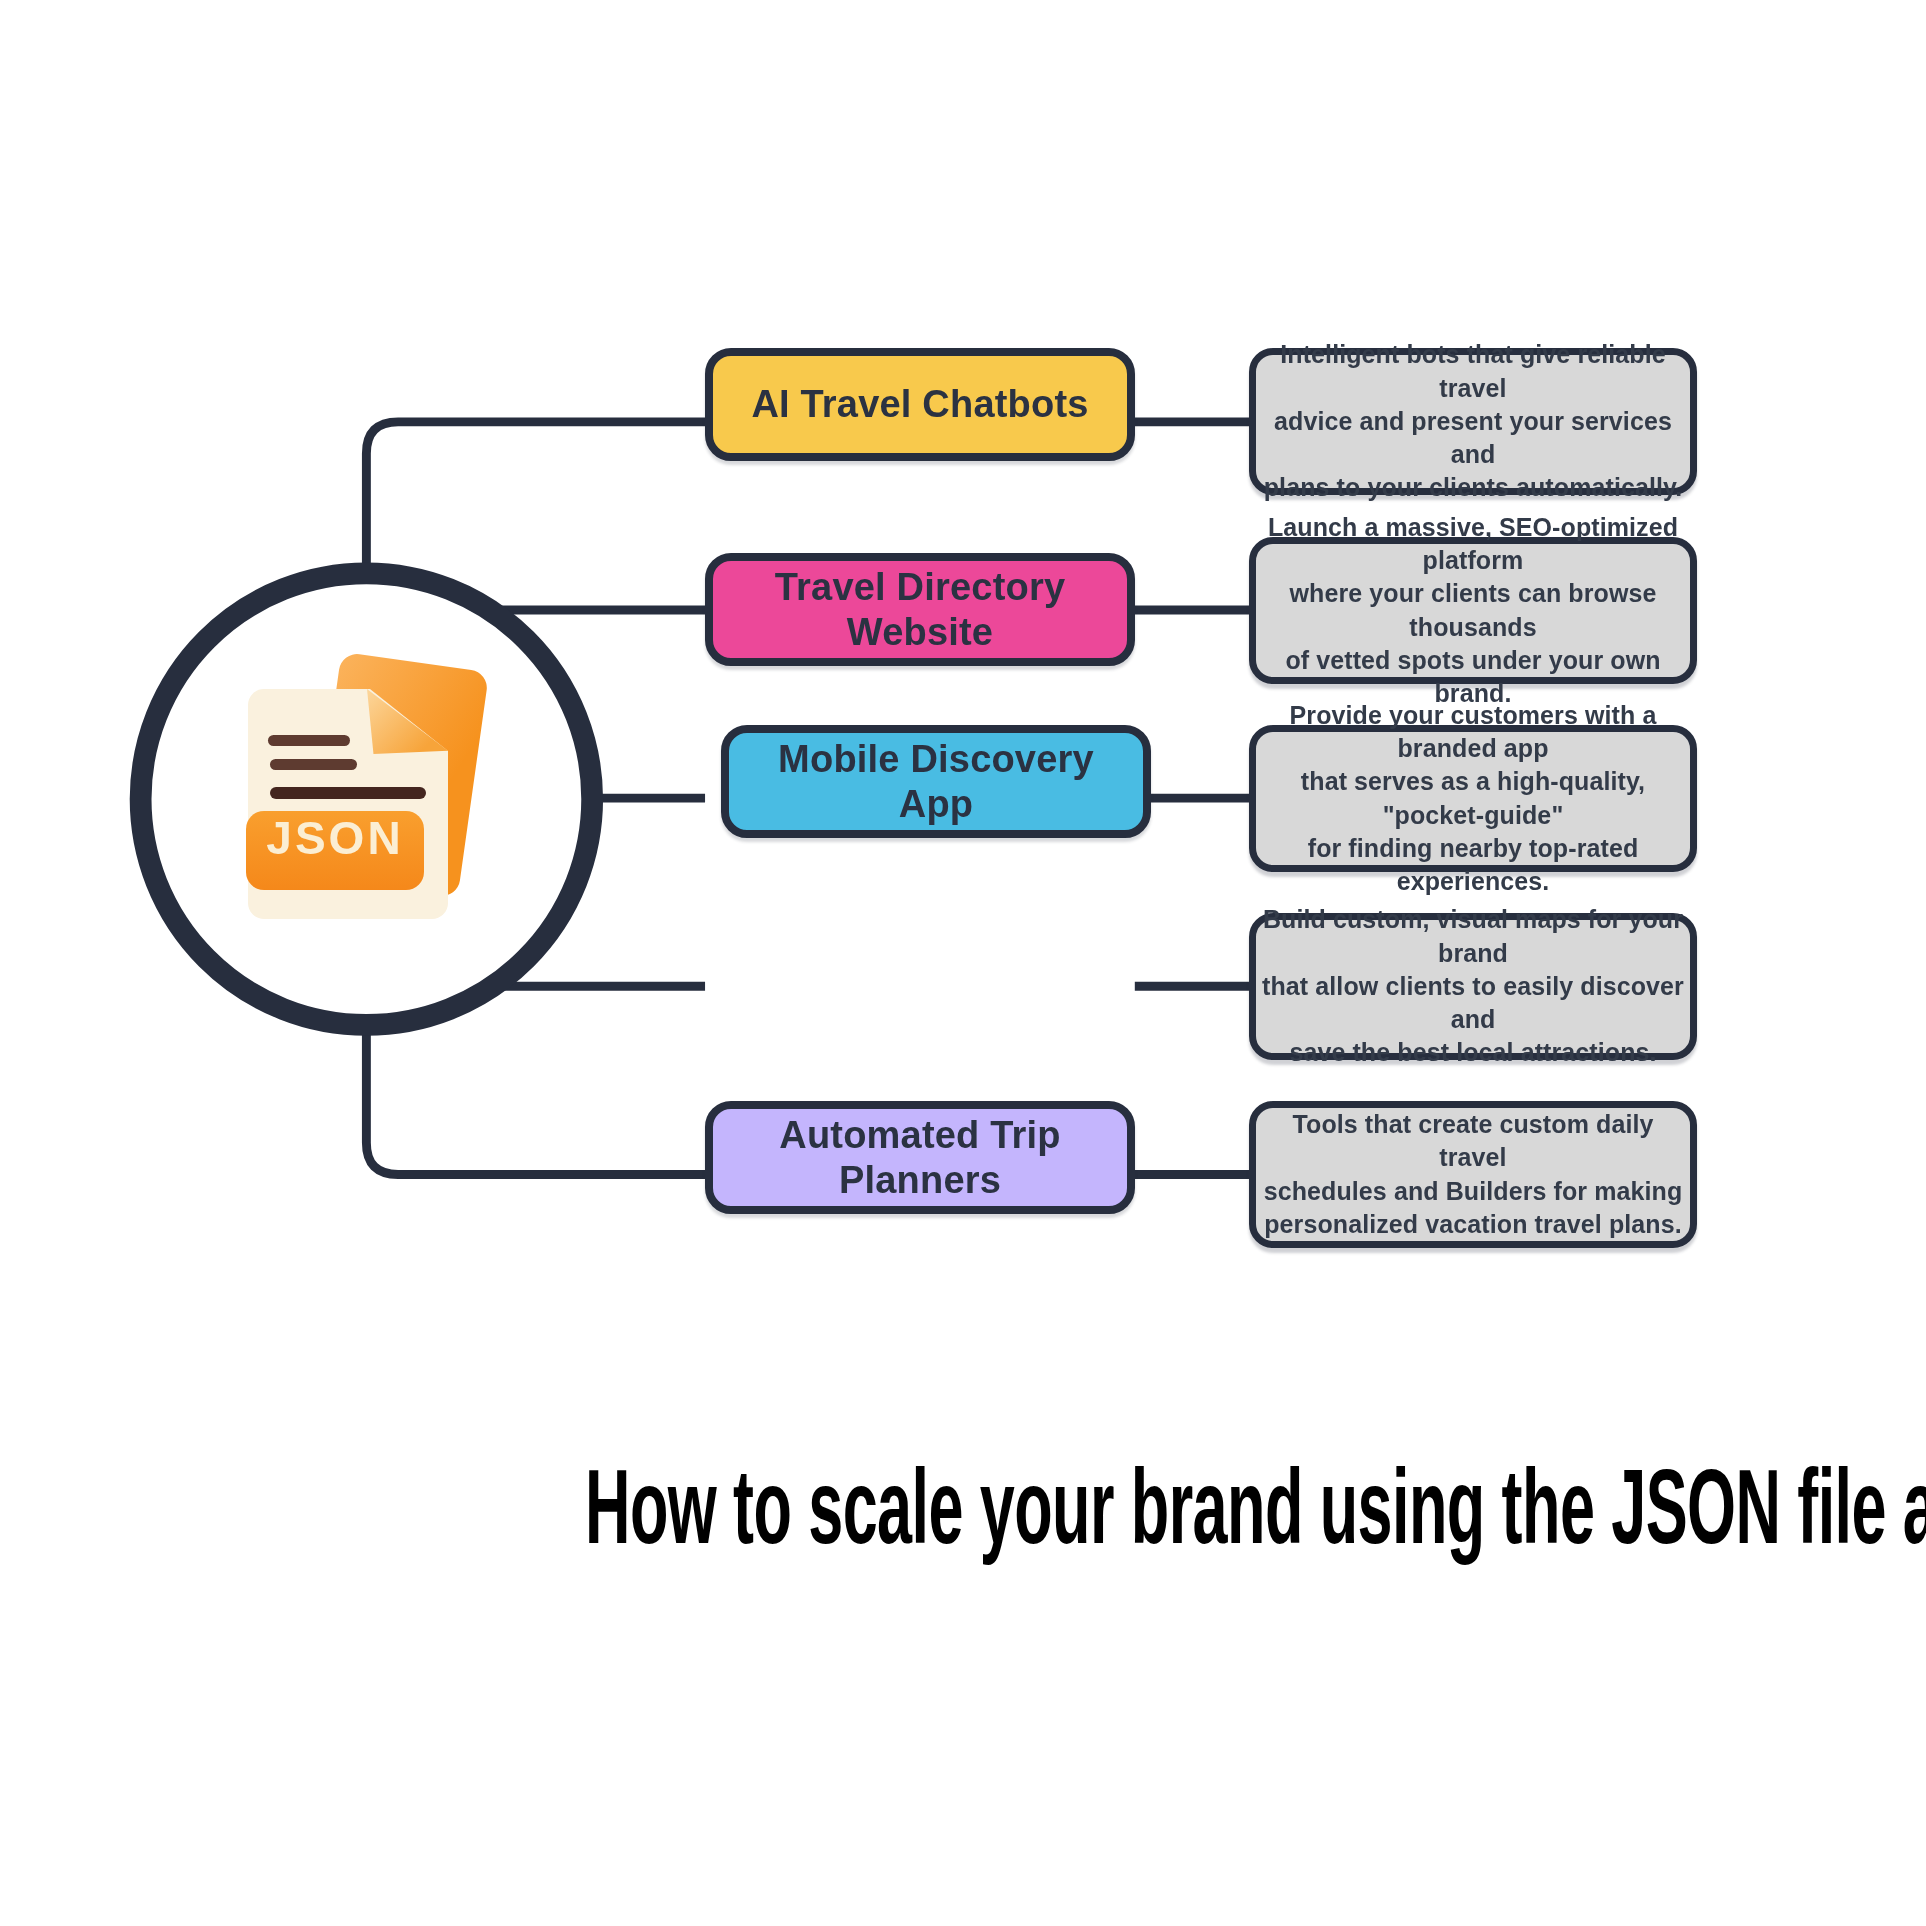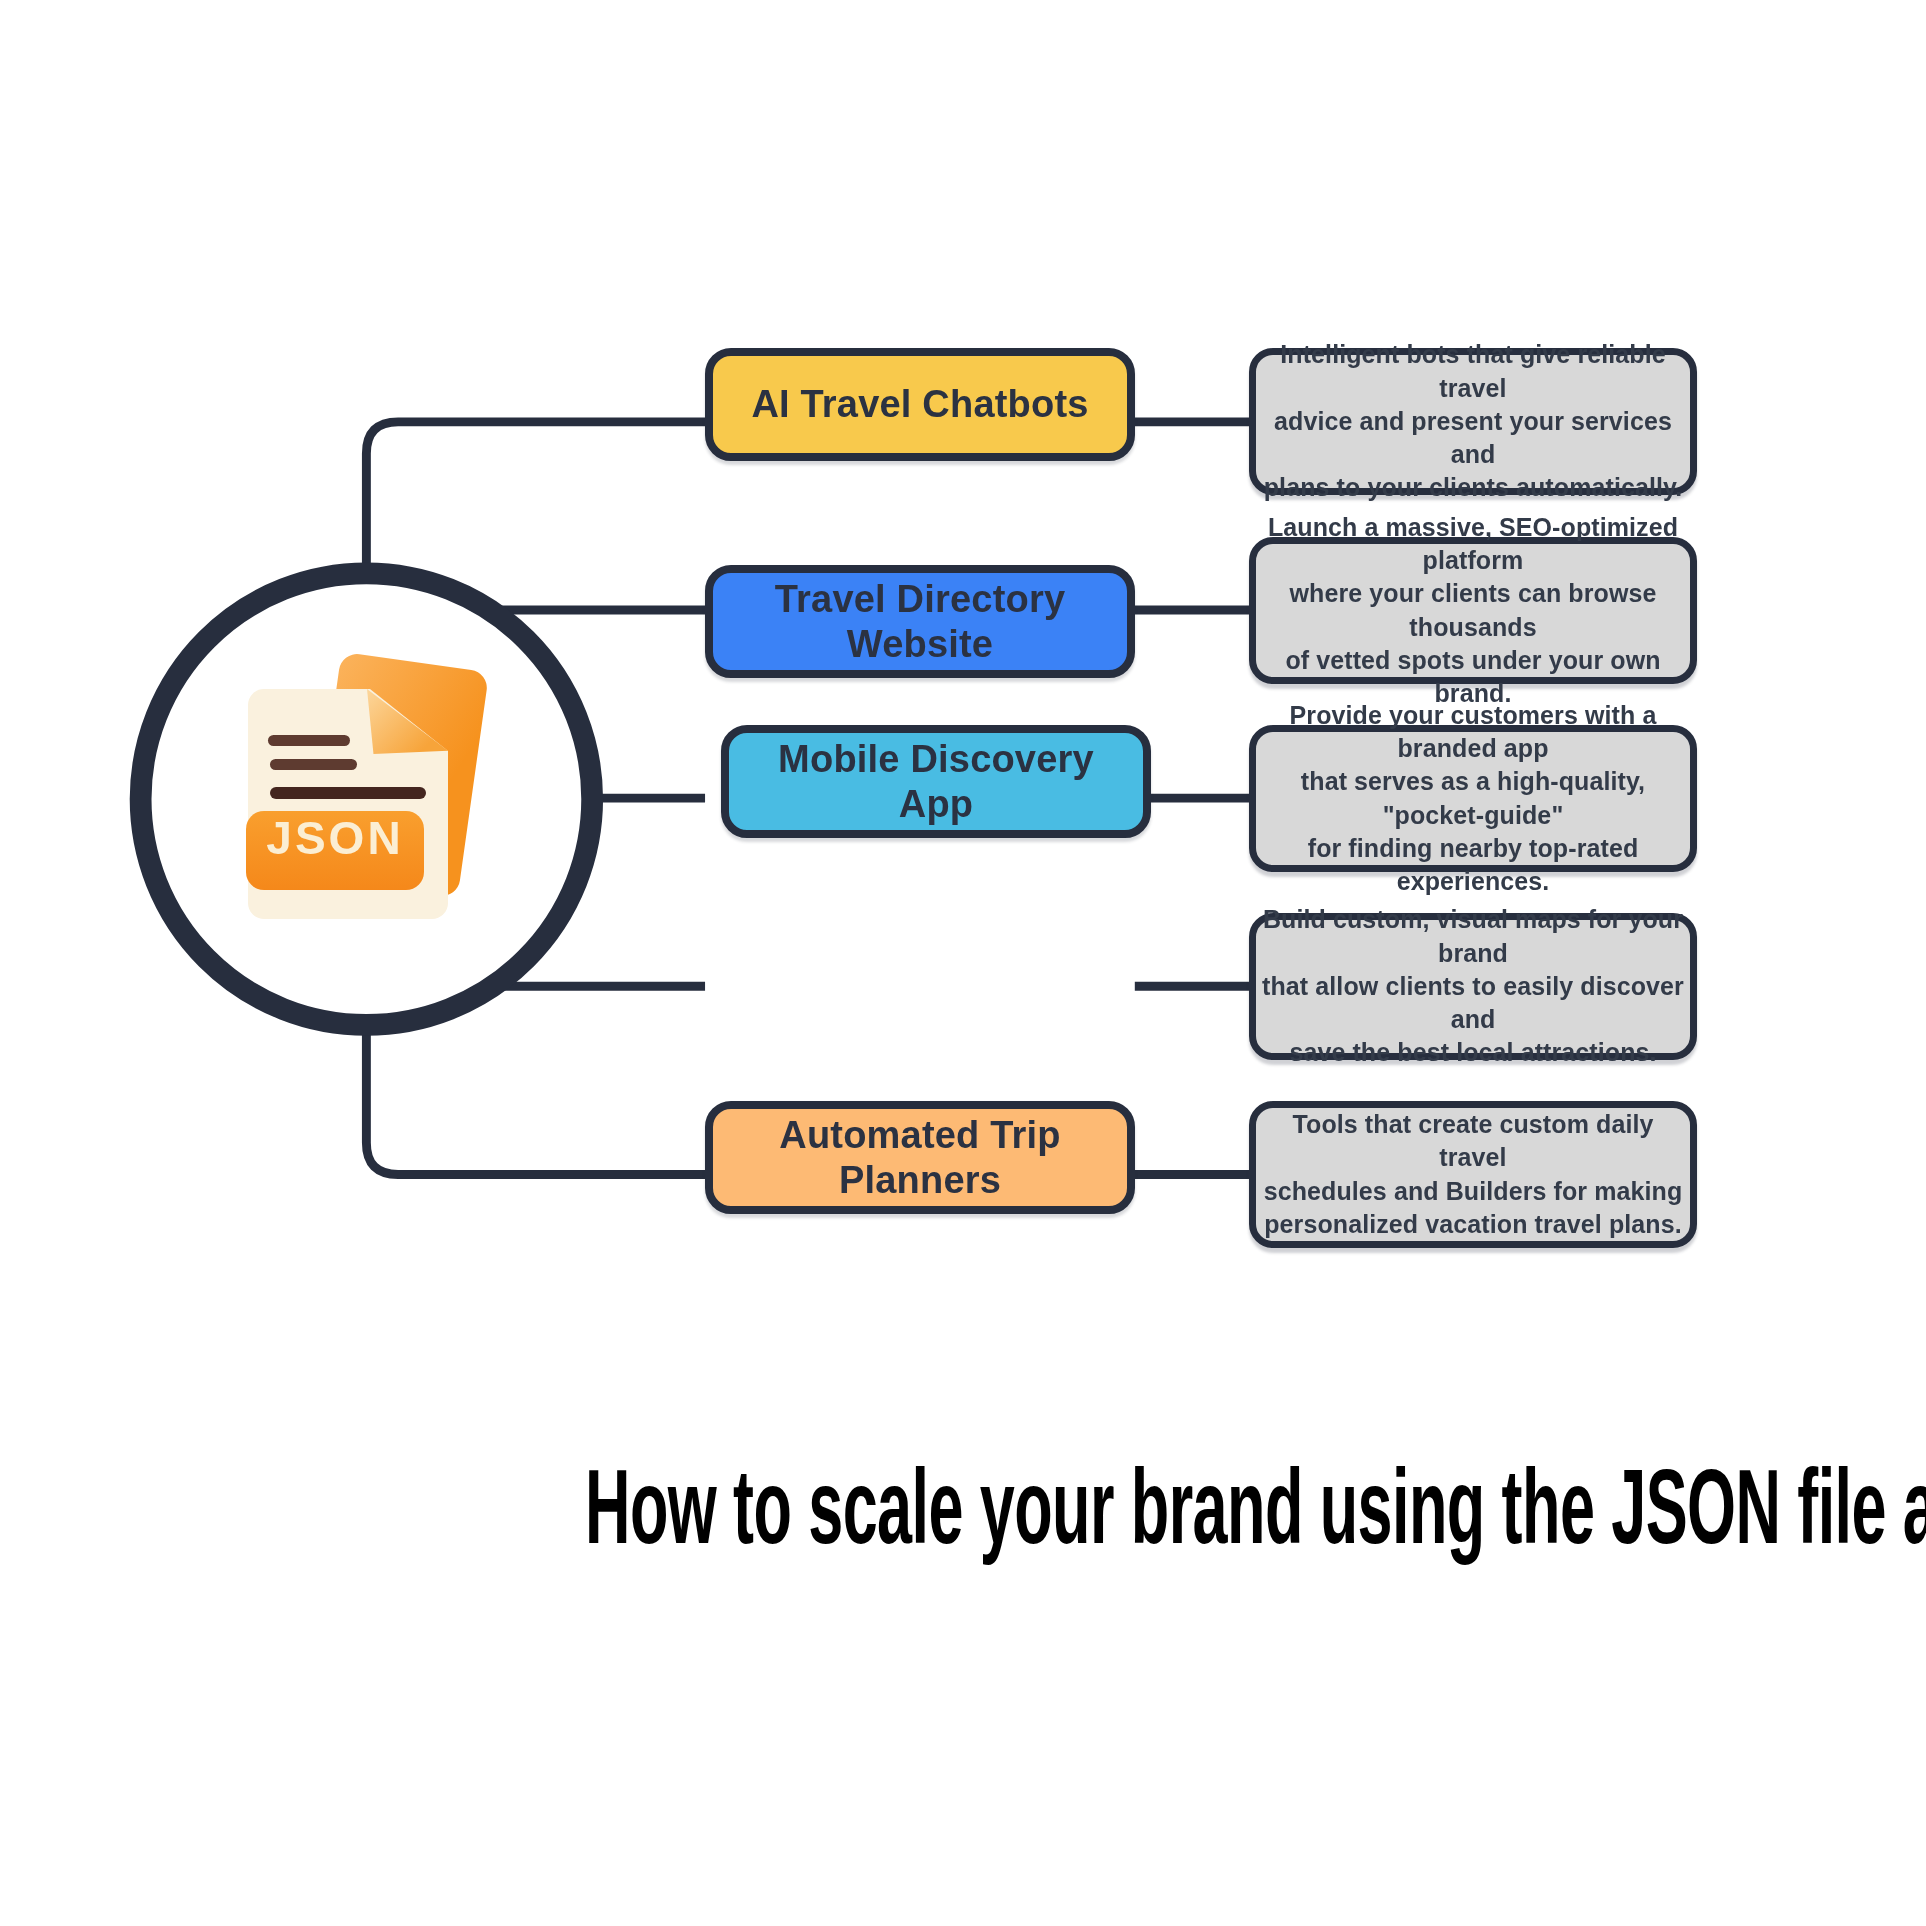--- a/index.html
+++ b/index.html
@@ -167,29 +167,29 @@
     <div class="icon-line icon-line-2"></div>
     <div class="icon-line icon-line-3"></div>
     <div class="icon-badge">
       <span class="icon-badge-label">JSON</span>
     </div>
   </div>
 
   <div class="node" style="top: 348px; background: rgb(248, 201, 76);">
     <span class="node-label">AI Travel Chatbots</span>
   </div>
-  <div class="node" style="top: 565px; background: #3b82f6;">
+  <div class="node" style="top: 553px; background: #ec4899;">
     <span class="node-label">Travel Directory
 Website</span>
   </div>
   <div class="node" style="top: 725px; background: rgb(73, 188, 227); margin-left: 16px;">
     <span class="node-label">Mobile Discovery
 App</span>
   </div>
-  <div class="node" style="top: 1101px; background: #fdba74;">
+  <div class="node" style="top: 1101px; background: #c4b5fd;">
     <span class="node-label">Automated Trip
 Planners</span>
   </div>
 
   <div class="desc" style="top:348px">
     <span class="desc-text">Intelligent bots that give reliable travel
 advice and present your services and
 plans to your clients automatically.</span>
   </div>
   <div class="desc" style="top:537px">

